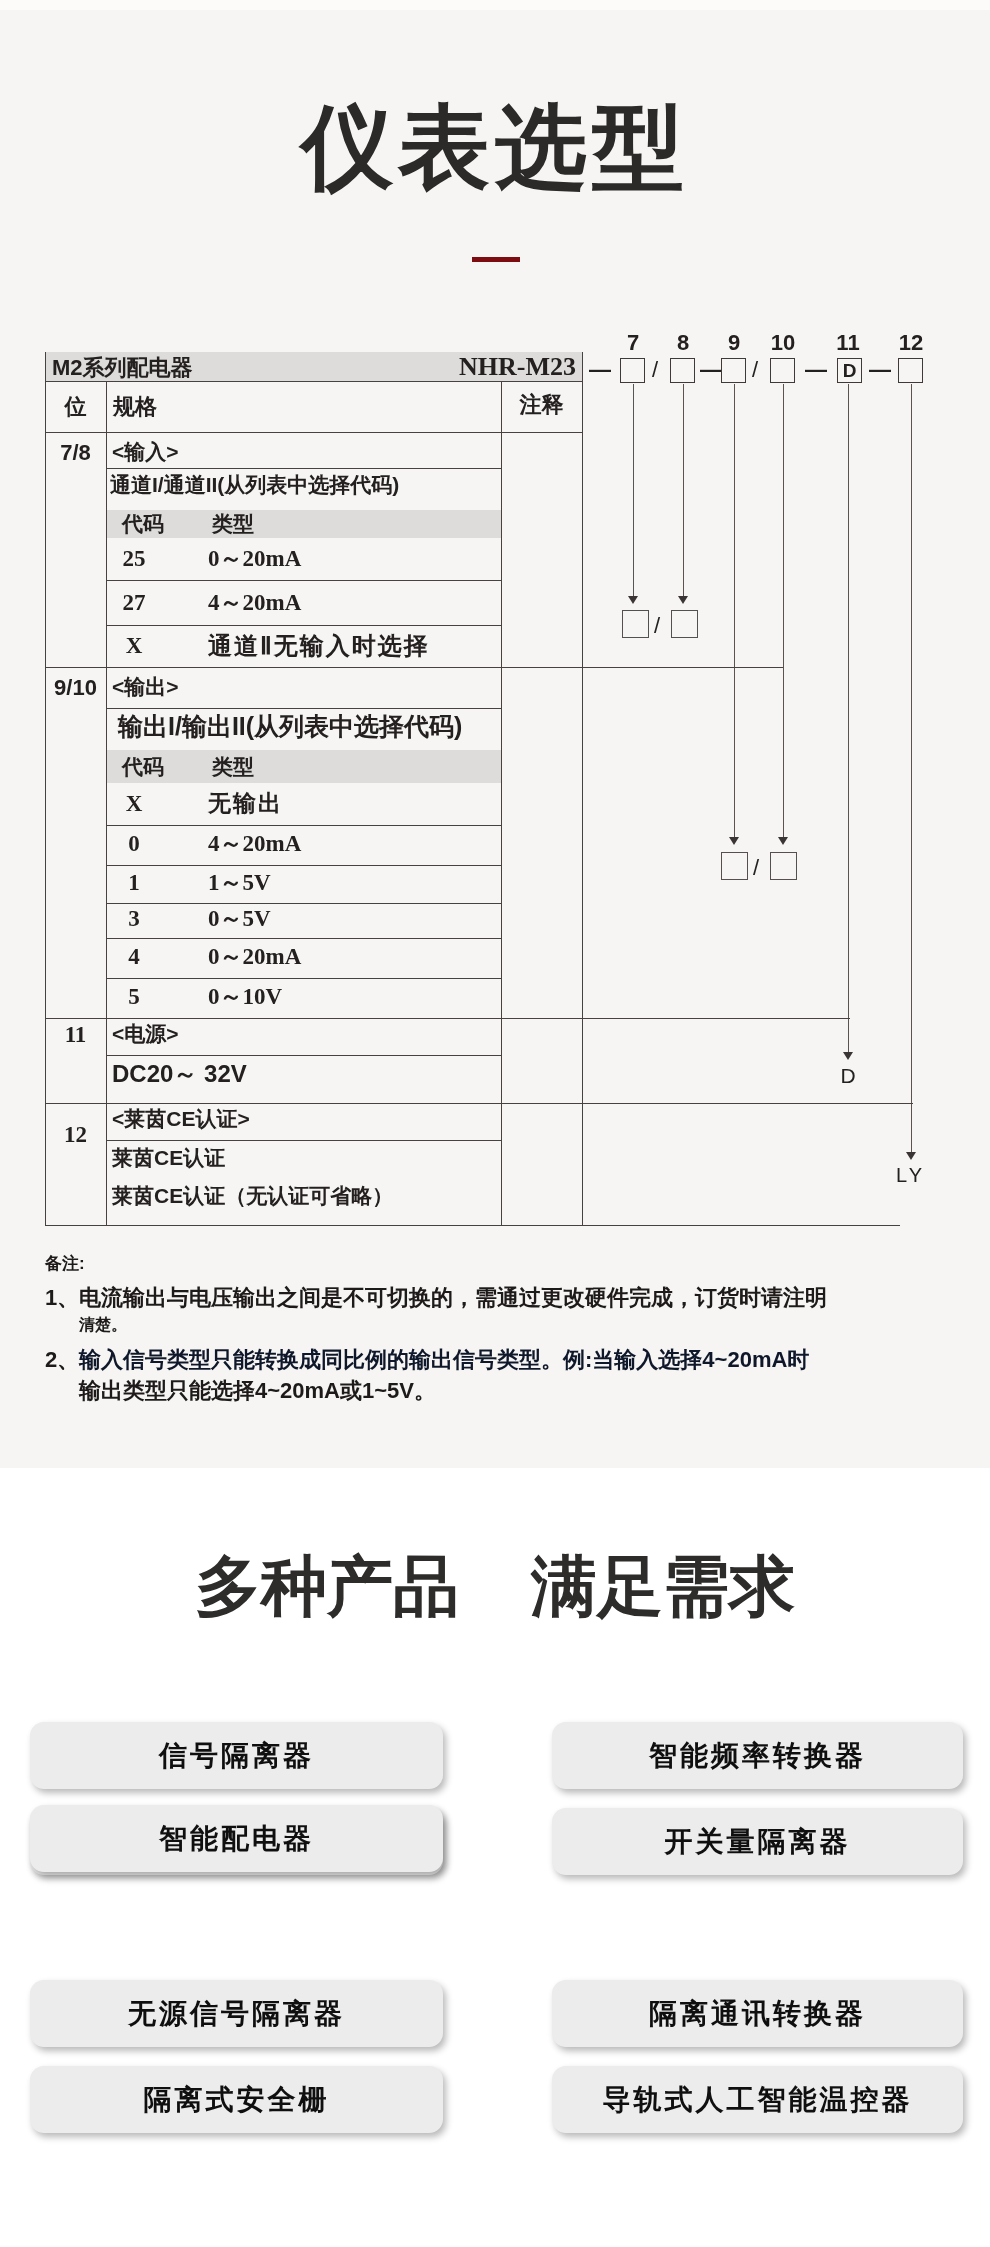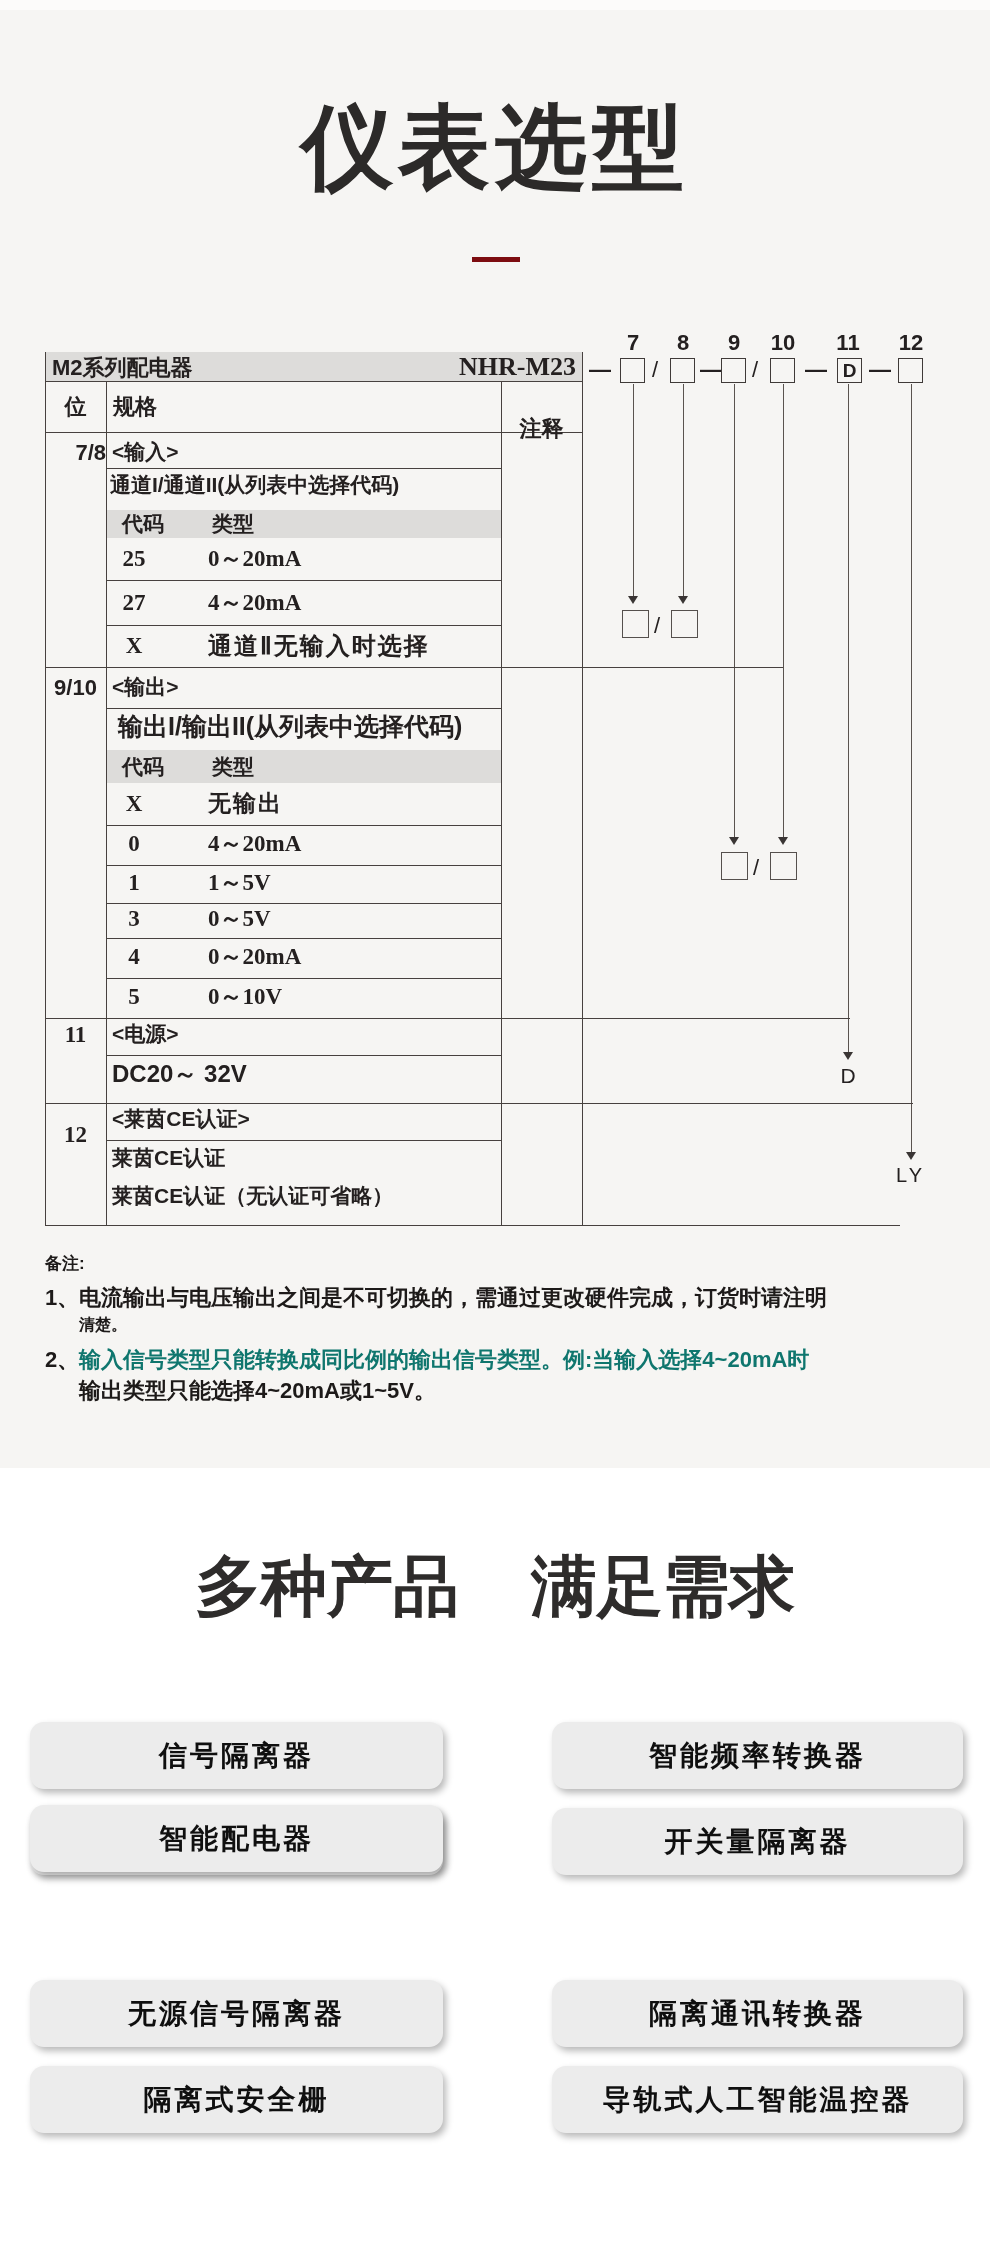--- a/index.html
+++ b/index.html
@@ -108,23 +108,23 @@
   <div class="hline" style="left:106px;top:1055px;width:395px;"></div>
   <div class="hline" style="left:45px;top:1103px;width:868px;"></div>
   <div class="hline" style="left:106px;top:1140px;width:395px;"></div>
   <div class="hline" style="left:45px;top:1225px;width:855px;"></div>
 
   <div class="graybar" style="left:107px;top:510px;width:394px;height:28px;"></div>
   <div class="graybar" style="left:107px;top:750px;width:394px;height:33px;"></div>
 
   <div class="t b ctr" style="left:45px;top:394px;width:61px;font-size:22px;">位</div>
   <div class="t b" style="left:113px;top:394px;font-size:22px;">规格</div>
-  <div class="t b ctr" style="left:501px;top:416px;width:81px;font-size:22px;">注释</div>
+  <div class="t b ctr" style="left:501px;top:392px;width:81px;font-size:22px;">注释</div>
 
-  <div class="t b ctr" style="left:45px;top:440px;width:61px;font-size:22px;text-align:right;">7/8</div>
+  <div class="t b ctr" style="left:45px;top:440px;width:61px;font-size:22px;">7/8</div>
   <div class="t b" style="left:112px;top:440px;font-size:21px;">&lt;输入&gt;</div>
   <div class="t b" style="left:110px;top:473px;font-size:21px;">通道I/通道II(从列表中选择代码)</div>
   <div class="t b" style="left:122px;top:512px;font-size:21px;">代码</div>
   <div class="t b" style="left:212px;top:512px;font-size:21px;">类型</div>
   <div class="t b serif ctr" style="left:112px;top:546px;width:44px;font-size:23px;">25</div>
   <div class="t b serif" style="left:208px;top:546px;font-size:23px;">0～20mA</div>
   <div class="t b serif ctr" style="left:112px;top:590px;width:44px;font-size:23px;">27</div>
   <div class="t b serif" style="left:208px;top:590px;font-size:23px;">4～20mA</div>
   <div class="t b serif ctr" style="left:112px;top:633px;width:44px;font-size:23px;">X</div>
   <div class="t b serif" style="left:208px;top:633px;font-size:24px;letter-spacing:2px;">通道Ⅱ无输入时选择</div>
@@ -154,21 +154,21 @@
   <div class="t b serif ctr" style="left:45px;top:1122px;width:61px;font-size:23px;">12</div>
   <div class="t b" style="left:112px;top:1107px;font-size:21px;">&lt;莱茵CE认证&gt;</div>
   <div class="t b" style="left:112px;top:1146px;font-size:21px;">莱茵CE认证</div>
   <div class="t b" style="left:112px;top:1184px;font-size:21px;">莱茵CE认证（无认证可省略）</div>
 
   <div class="t b" style="left:45px;top:1254px;font-size:17px;color:#1d1a19;">备注:</div>
   <div class="t b" style="left:45px;top:1285px;font-size:22px;color:#1d1a19;">1、</div>
   <div class="t b" style="left:79px;top:1285px;font-size:22px;color:#1d1a19;">电流输出与电压输出之间是不可切换的，需通过更改硬件完成，订货时请注明</div>
   <div class="t b" style="left:79px;top:1316px;font-size:16px;color:#1d1a19;">清楚。</div>
   <div class="t b" style="left:45px;top:1347px;font-size:22px;color:#1d1a19;">2、</div>
-  <div class="t b" style="left:79px;top:1347px;font-size:22px;color:#0f766e;">输入信号类型只能转换成同比例的输出信号类型。例:当输入选择4~20mA时</div>
+  <div class="t b" style="left:79px;top:1347px;font-size:22px;color:#0f172a;">输入信号类型只能转换成同比例的输出信号类型。例:当输入选择4~20mA时</div>
   <div class="t b" style="left:79px;top:1378px;font-size:22px;color:#1d1a19;">输出类型只能选择4~20mA或1~5V。</div>
 
   <div class="prod-title">
     <span>多种产品</span>
     <span>满足需求</span>
   </div>
 
   <div class="pbtn left" style="top:1722px;">信号隔离器</div>
   <div class="pbtn left" style="top:1808px;">智能温度变送器</div>
   <div class="pbtn left" style="top:1805px;">智能配电器</div>

